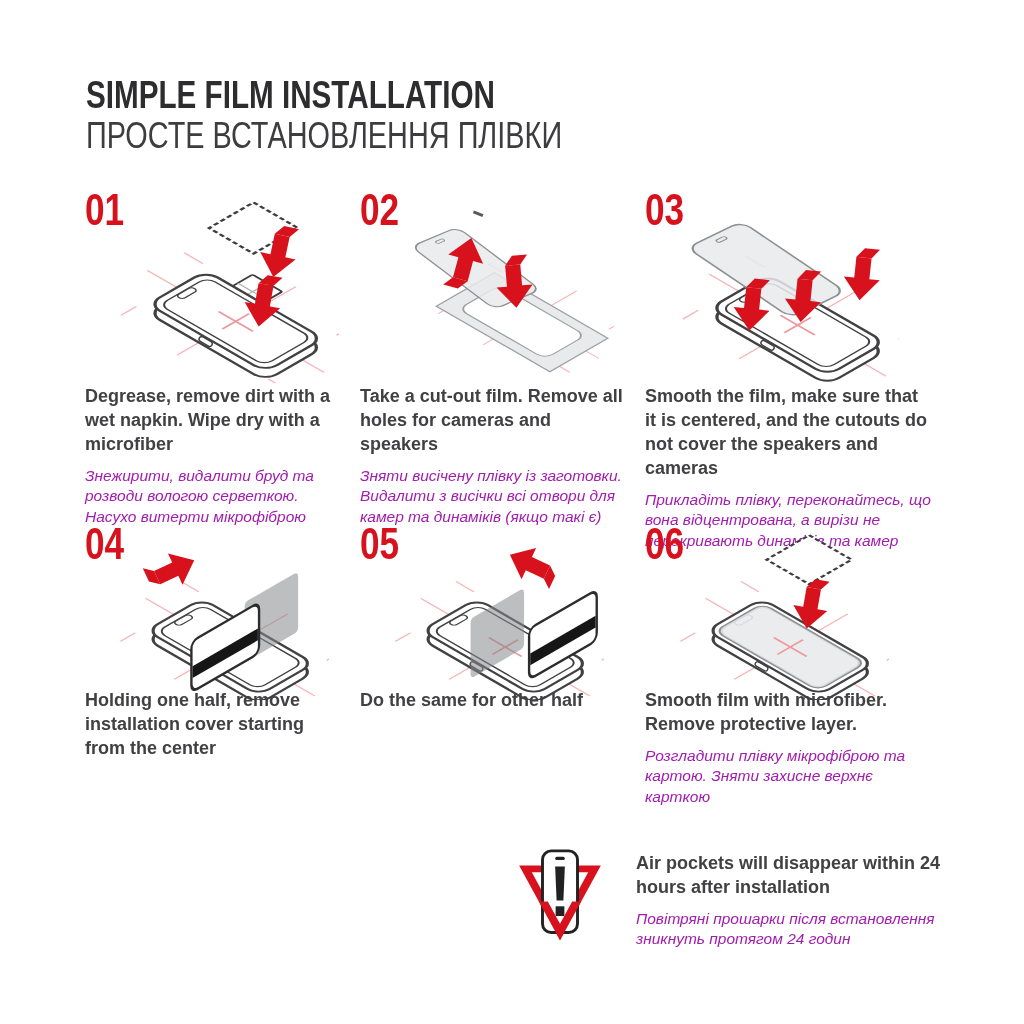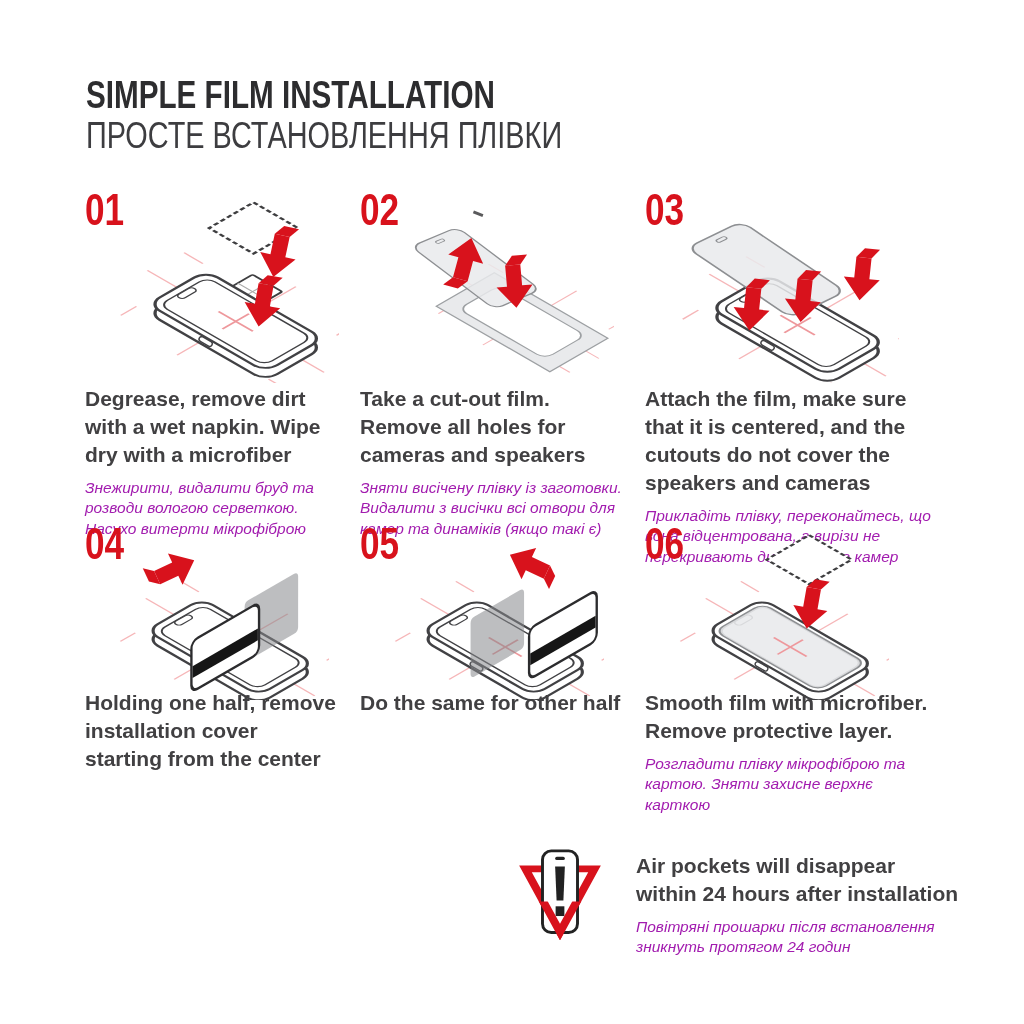--- a/index.html
+++ b/index.html
@@ -14,21 +14,21 @@
   
   .step{position:absolute;}
   .num{position:absolute;left:0;top:0;font-size:44px;font-weight:700;color:#d8121c;
        line-height:1;transform:scaleX(0.8);transform-origin:left top;}
   .illu{position:absolute;left:26px;top:0;}
   .row1 .illu{width:228px;height:195px;}
   .row2 .illu{width:218px;height:178px;}
   .txt{position:absolute;left:0;right:0;}
   .row1 .txt{top:197px;}
   .row2 .txt{top:167px;}
-  .en{margin:0;font-size:21px;font-weight:700;color:#414042;line-height:1.33;}
+  .en{margin:0;font-size:18px;font-weight:700;color:#414042;line-height:1.33;}
   .uk{margin:9px 0 0;font-size:15.5px;font-style:italic;font-weight:400;color:#a21caf;line-height:1.33;}
   #s1{left:85px;top:188px;width:250px;}
   #s2{left:360px;top:188px;width:266px;}
   #s3{left:645px;top:188px;width:287px;}
   #s4{left:85px;top:522px;width:252px;}
   #s5{left:360px;top:522px;width:266px;}
   #s6{left:645px;top:522px;width:287px;}
   
   .warning{position:absolute;left:516px;top:846px;display:flex;align-items:flex-start;}
   .wicon{flex:0 0 auto;}
@@ -143,21 +143,21 @@
       <use href="#iso-guides" transform="translate(102,86) scale(0.95)"></use>
       <use href="#iso-phone" transform="translate(102,86) scale(0.95)"></use>
       <use href="#iso-cross" transform="translate(102,86) scale(0.95)"></use>
       <use href="#film" transform="translate(74,30) rotate(4) scale(0.88)"></use>
       <use href="#red-arrow" transform="translate(84,130) rotate(6)"></use>
       <use href="#red-arrow" transform="translate(138,121) rotate(6)"></use>
       <use href="#red-arrow" transform="translate(200,98) rotate(6)"></use>
     </svg>
     <div class="num">03</div>
     <div class="txt">
-      <p class="en">Attach the film, make sure that it is centered, and the cutouts do not cover the speakers and cameras</p>
+      <p class="en">Smooth the film, make sure that it is centered, and the cutouts do not cover the speakers and cameras</p>
       <p class="uk">Прикладіть плівку, переконайтесь, що вона відцентрована, а вирізи не перекривають динаміків та камер</p>
     </div>
   </div>
 
   <div class="step row2" id="s4">
     <svg class="illu" viewBox="0 0 240 195">
       <use href="#iso-guides" transform="translate(100,84) scale(0.95)"></use>
       <use href="#iso-phone" transform="translate(100,84) scale(0.95)"></use>
       <use href="#iso-cross" transform="translate(100,84) scale(0.95)"></use>
       <use href="#film-half" transform="translate(206,120)"></use>

